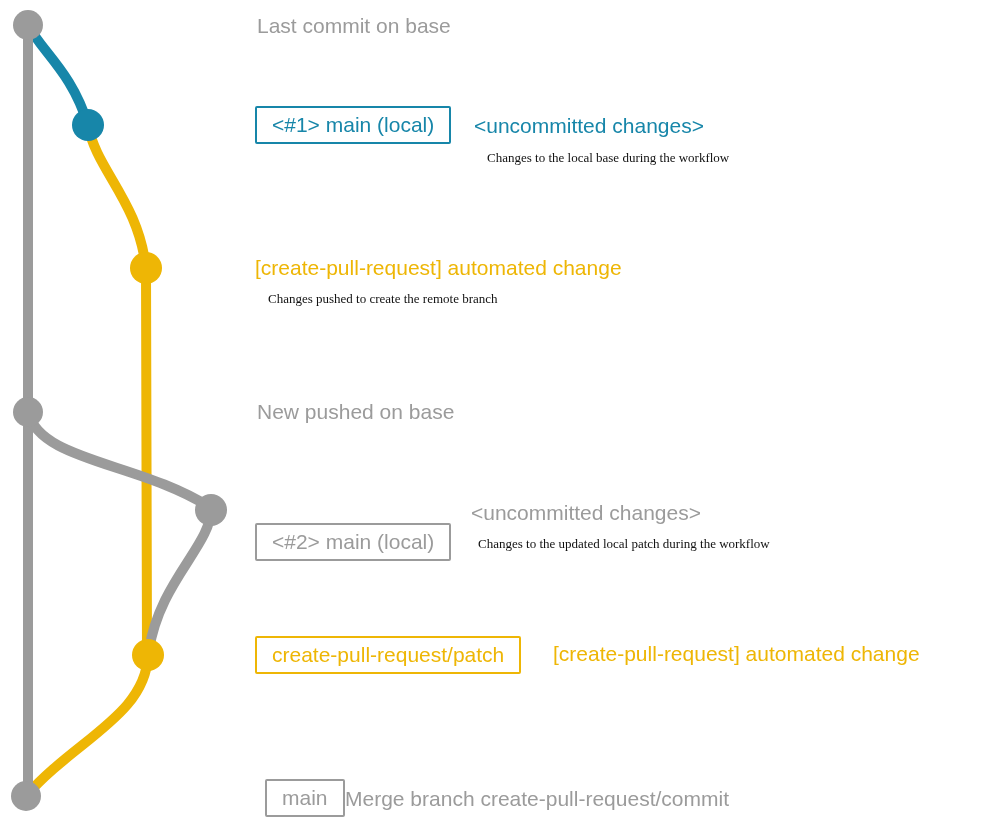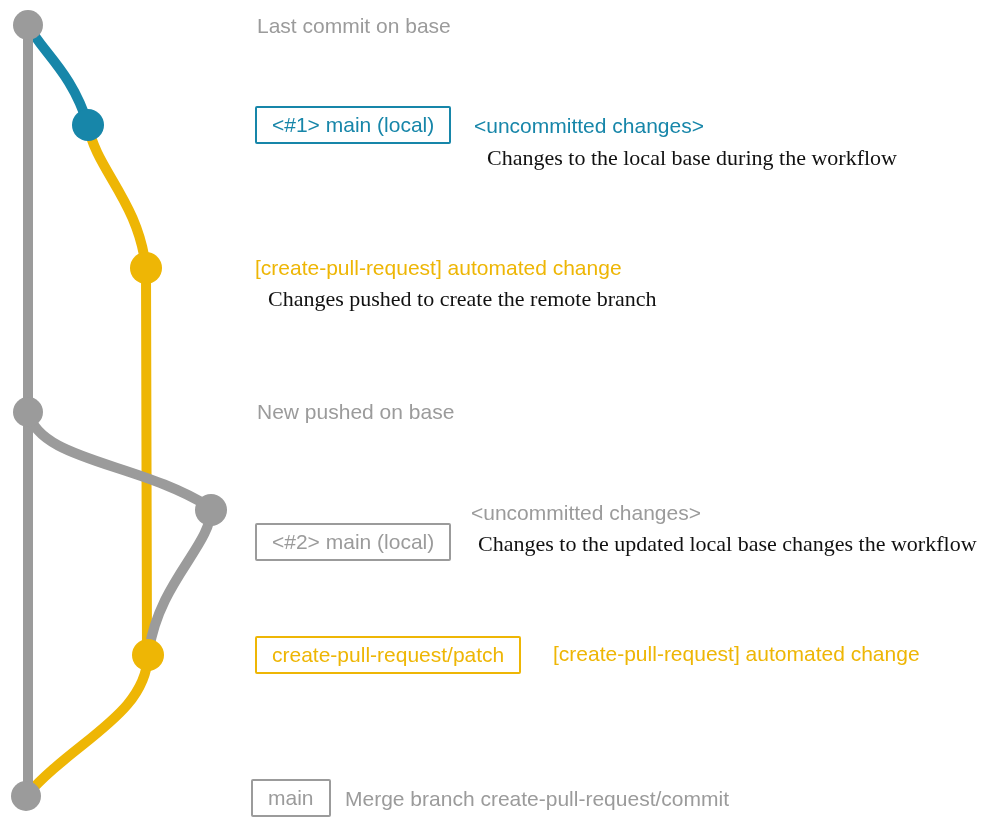--- a/index.html
+++ b/index.html
@@ -13,21 +13,21 @@
   .branch{fill:none;stroke-width:10;stroke-linecap:round;}
   .stroke-gray{stroke:var(--gray);}
   .stroke-blue{stroke:var(--blue);}
   .stroke-yellow{stroke:var(--yellow);}
   .fill-gray{fill:var(--gray);}
   .fill-blue{fill:var(--blue);}
   .fill-yellow{fill:var(--yellow);}
 
   .abs{position:absolute;transform:translateY(-50%);white-space:nowrap;}
   .sans{font-family:Liberation Sans, sans-serif;font-size:21px;}
-  .serif{font-family:"Liberation Serif", serif;font-size:22px;color:var(--text_black);}
+  .serif{font-family:"Liberation Serif", serif;font-size:13px;color:var(--text_black);}
   .c-gray{color:var(--gray);}
   .c-blue{color:var(--blue);}
   .c-yellow{color:var(--yellow);}
   .tag{display:inline-block;border:2px solid currentColor;border-radius:2px;
        padding:4px 15px;background:#fff;line-height:1.25;}
 </style>
 </head>
 <body>
 
 <div id="stage">
@@ -61,25 +61,25 @@
 
   <div class="abs sans c-yellow" style="left:255px;top:268px;">[create-pull-request] automated change</div>
   <div class="abs serif" style="left:268px;top:299px;">Changes pushed to create the remote branch</div>
 
   <div class="abs sans c-gray" style="left:257px;top:412px;">New pushed on base</div>
 
   <div class="abs" style="left:255px;top:542px;">
     <span class="tag sans c-gray">&lt;#2&gt; main (local)</span>
   </div>
   <div class="abs sans c-gray" style="left:471px;top:513px;">&lt;uncommitted changes&gt;</div>
-  <div class="abs serif" style="left:478px;top:544px;">Changes to the updated local base changes the workflow</div>
+  <div class="abs serif" style="left:478px;top:544px;">Changes to the updated local patch during the workflow</div>
 
   <div class="abs" style="left:255px;top:655px;">
     <span class="tag sans c-yellow">create-pull-request/patch</span>
   </div>
   <div class="abs sans c-yellow" style="left:553px;top:654px;">[create-pull-request] automated change</div>
 
-  <div class="abs" style="left:251px;top:798px;">
+  <div class="abs" style="left:265px;top:798px;">
     <span class="tag sans c-gray">main</span>
   </div>
   <div class="abs sans c-gray" style="left:345px;top:799px;">Merge branch create-pull-request/commit</div>
 
 </div>
 
 </body></html>

